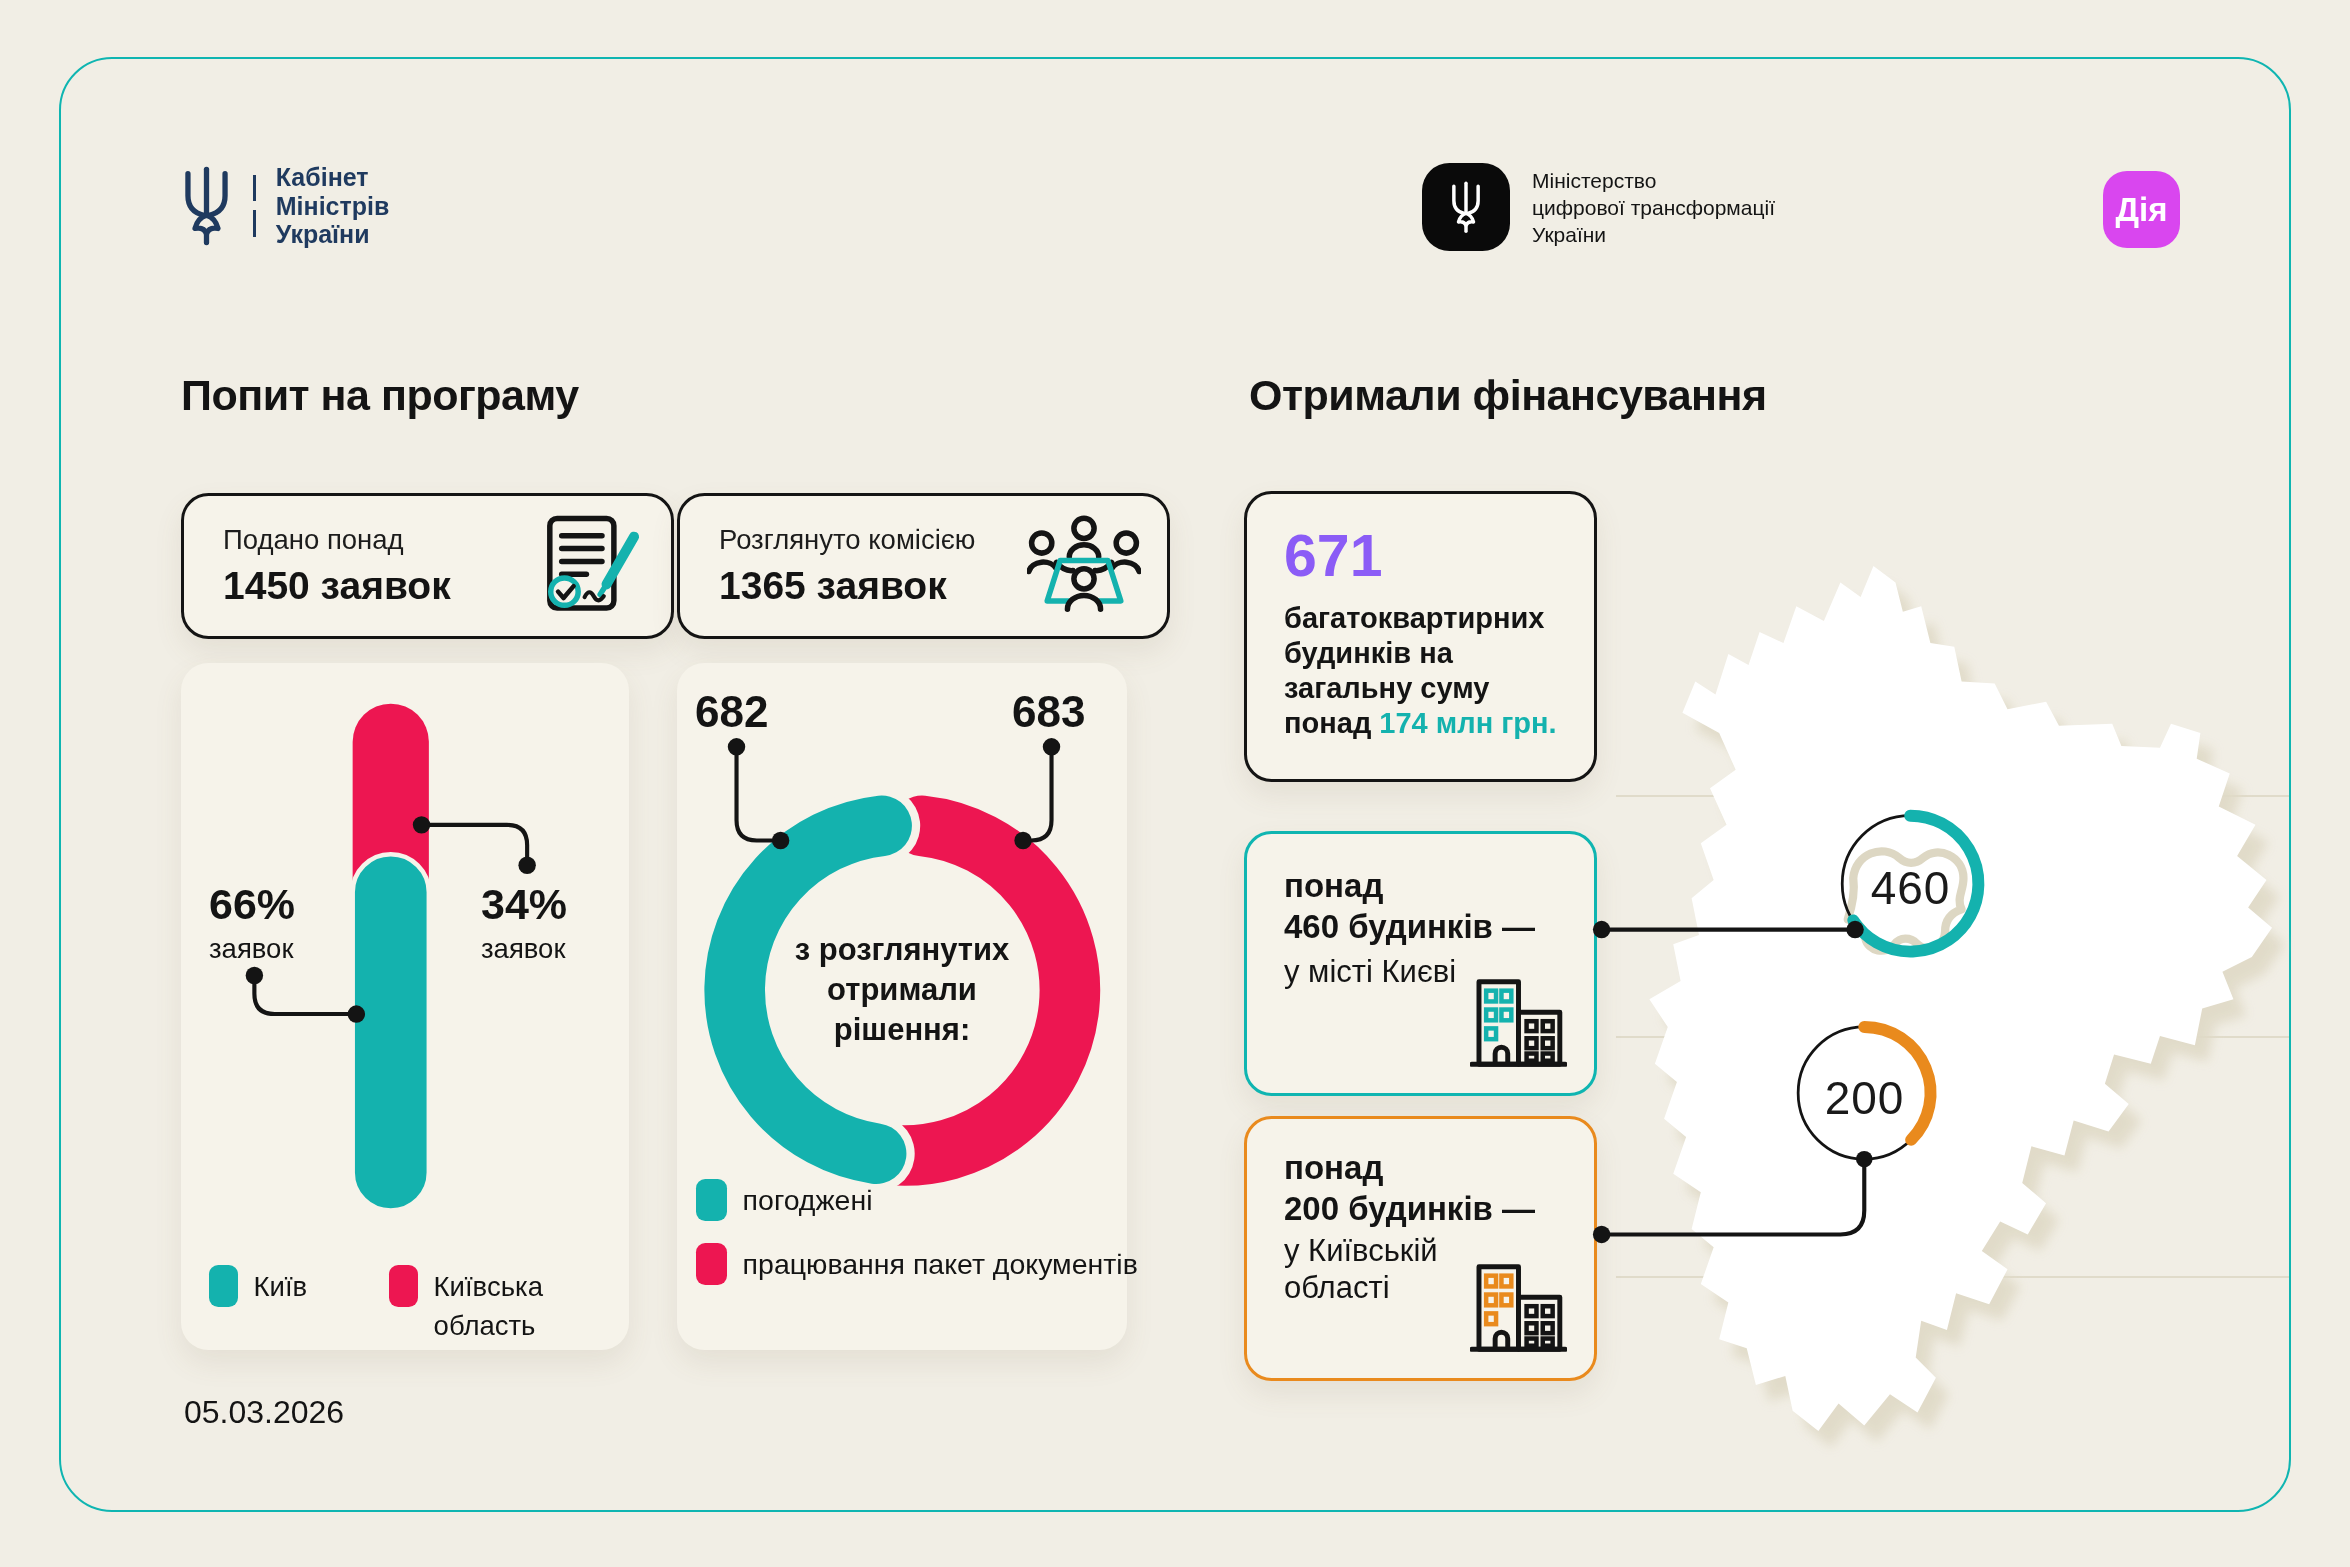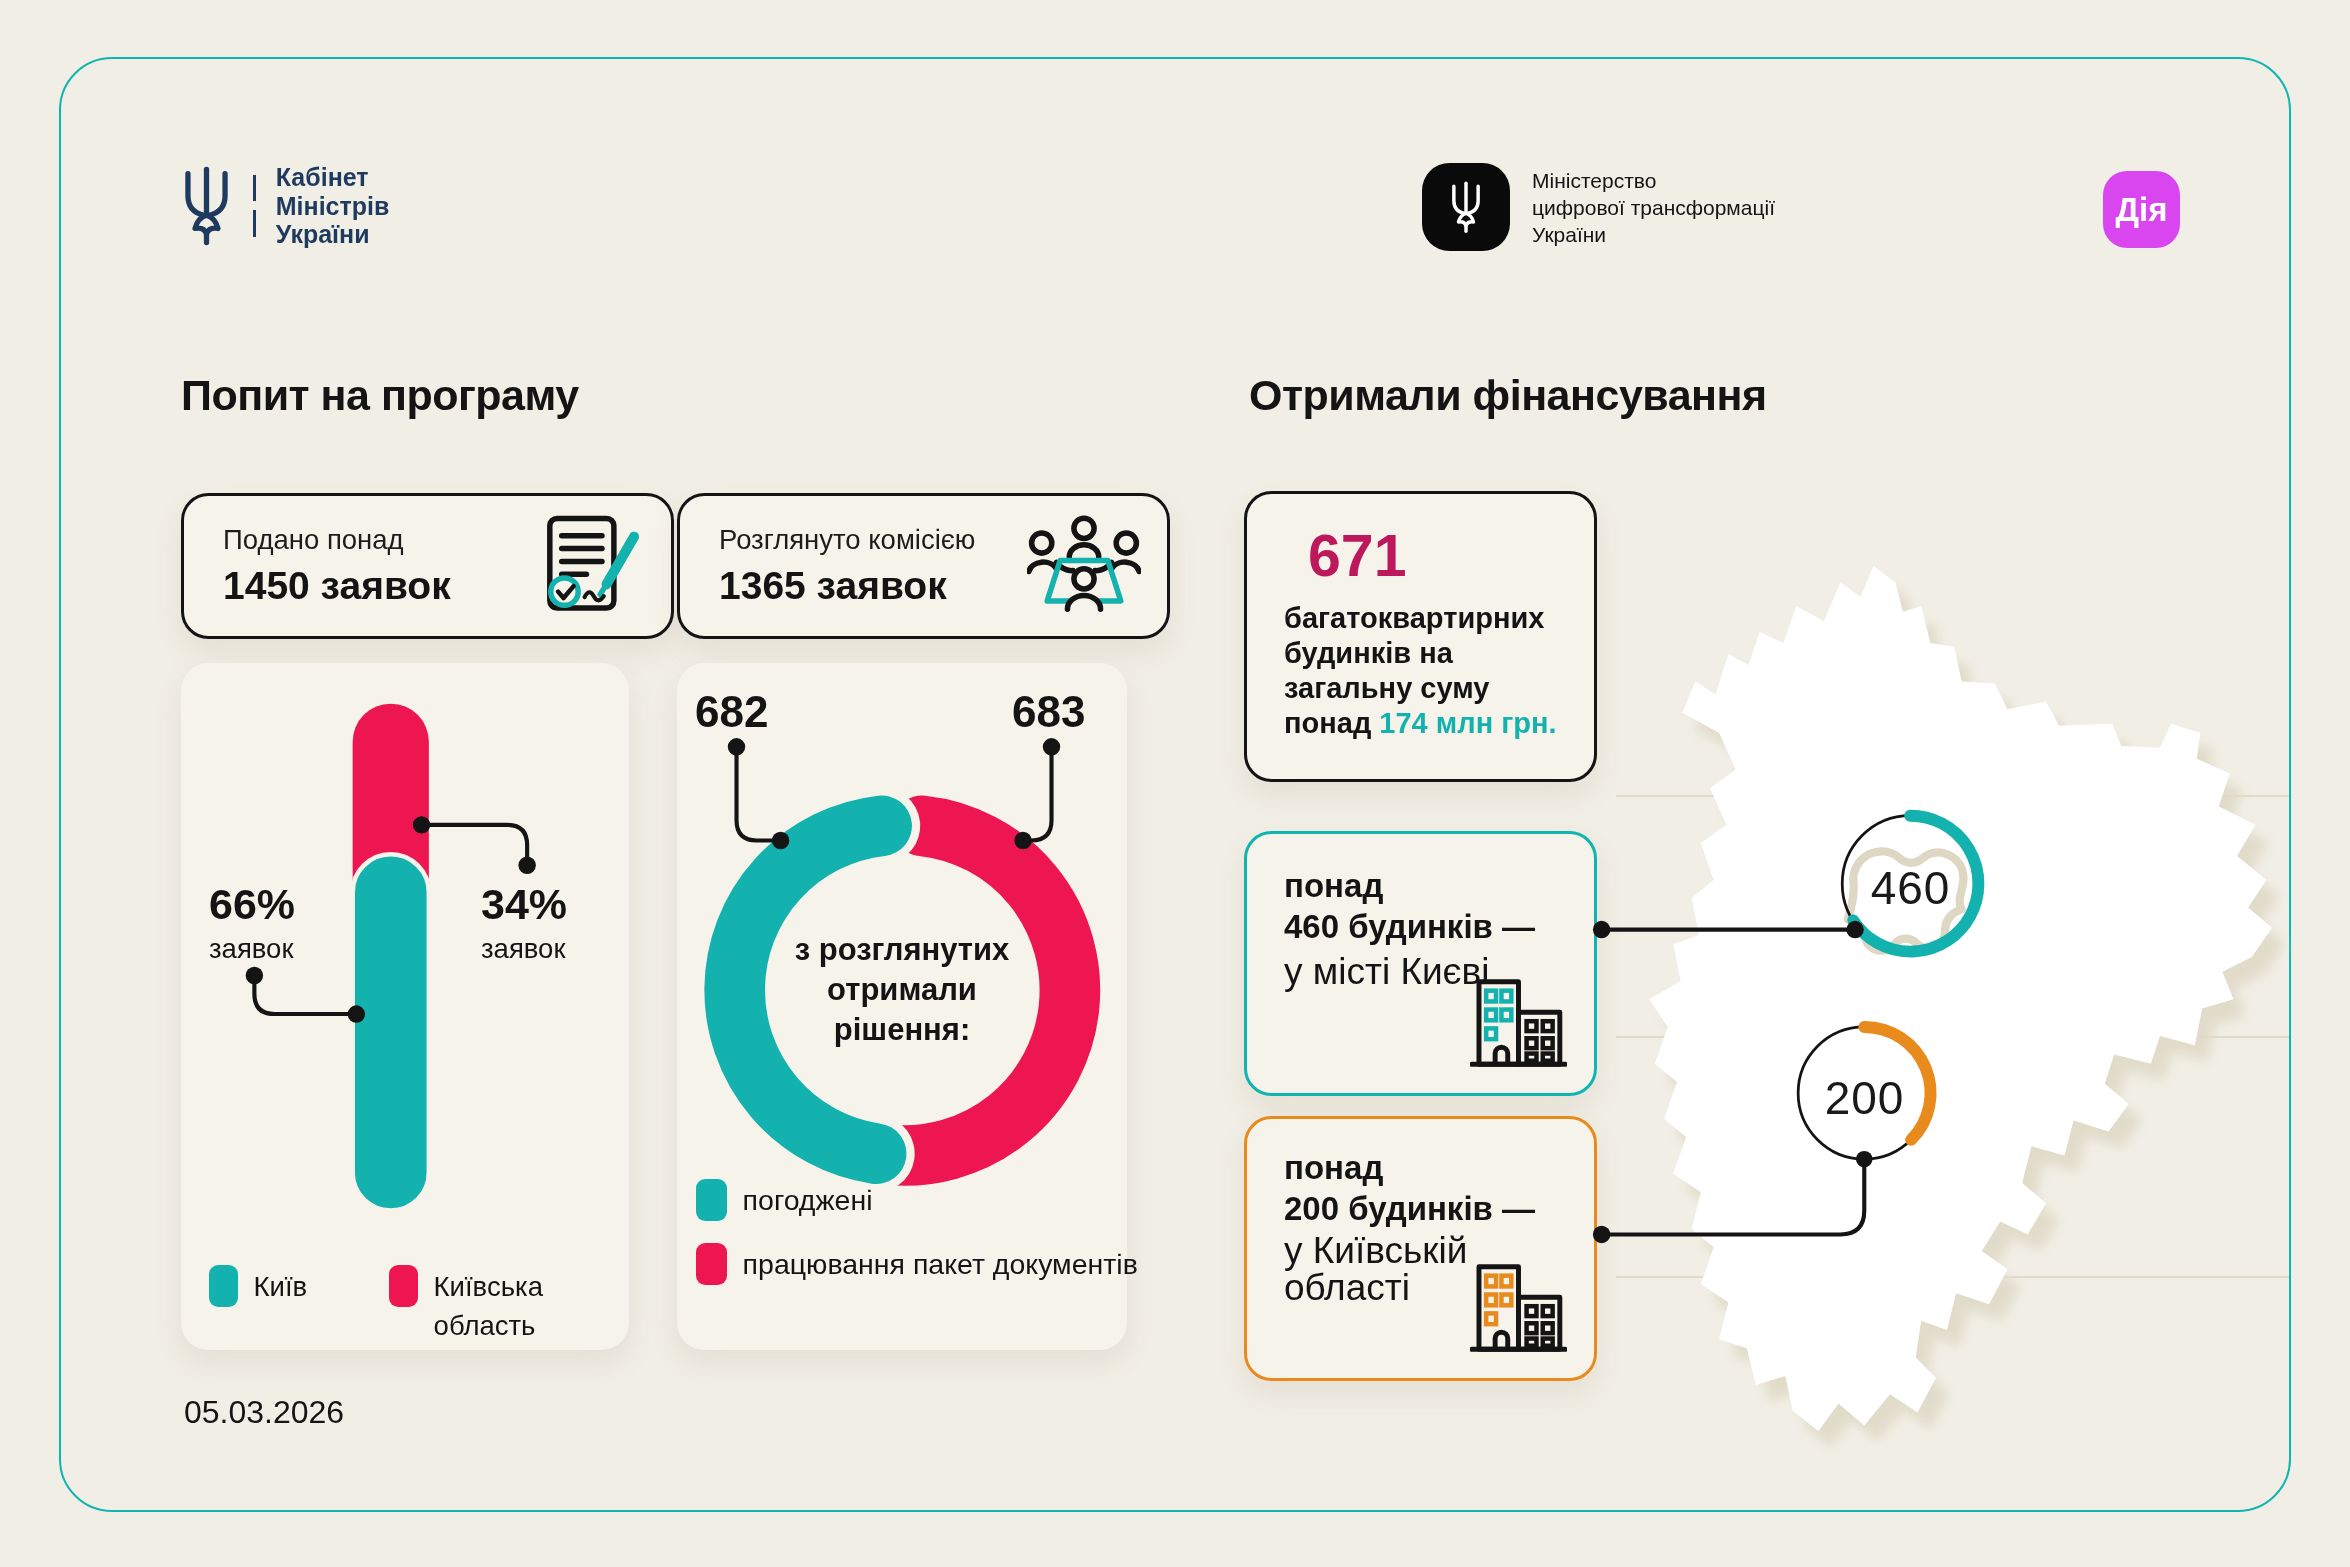--- a/index.html
+++ b/index.html
@@ -39,25 +39,25 @@
   
   .pct{font-size:43px;font-weight:800;line-height:1;}
   .pct-sub{font-size:27.5px;margin-top:7.3px;}
   .legend-row{display:flex;align-items:flex-start;gap:15.6px;}
   .swatch{width:29px;height:42px;border-radius:9.2px;flex:0 0 auto;}
   .legend-label{font-size:27.5px;line-height:39px;padding-top:1.8px;}
   .donut-center{width:294px;text-align:center;font-size:31px;font-weight:800;line-height:40px;
     transform:translate(-50%,-50%);}
   .donut-num{font-size:44px;font-weight:800;}
   
-  .total-num{font-size:59px;font-weight:800;color:#be185d;line-height:1;margin-bottom:14.7px;margin-left:24px;}
+  .total-num{font-size:59px;font-weight:800;color:#8b5cf6;line-height:1;margin-bottom:14.7px;}
   .total-line{font-size:29px;font-weight:700;line-height:35px;}
   .hl-teal{color:#14B2AE;}
   .house-line-b{font-size:33px;font-weight:800;line-height:41px;}
-  .house-line-r{font-size:37px;line-height:37px;margin-top:5.5px;}
+  .house-line-r{font-size:31px;line-height:37px;margin-top:5.5px;}
   .ring-num{font-size:46px;font-weight:400;text-align:center;width:147px;letter-spacing:0.9px;color:#1a1a1a;}
   .date{font-size:32px;color:#141414;}
   svg{display:block;}
   #overlay{left:0;top:0;pointer-events:none;z-index:5;}
   .txt{z-index:6;}
   .bgline{position:absolute;height:1.8px;background:rgba(205,195,168,.45);z-index:0;}
 </style>
 </head>
 <body>
 

